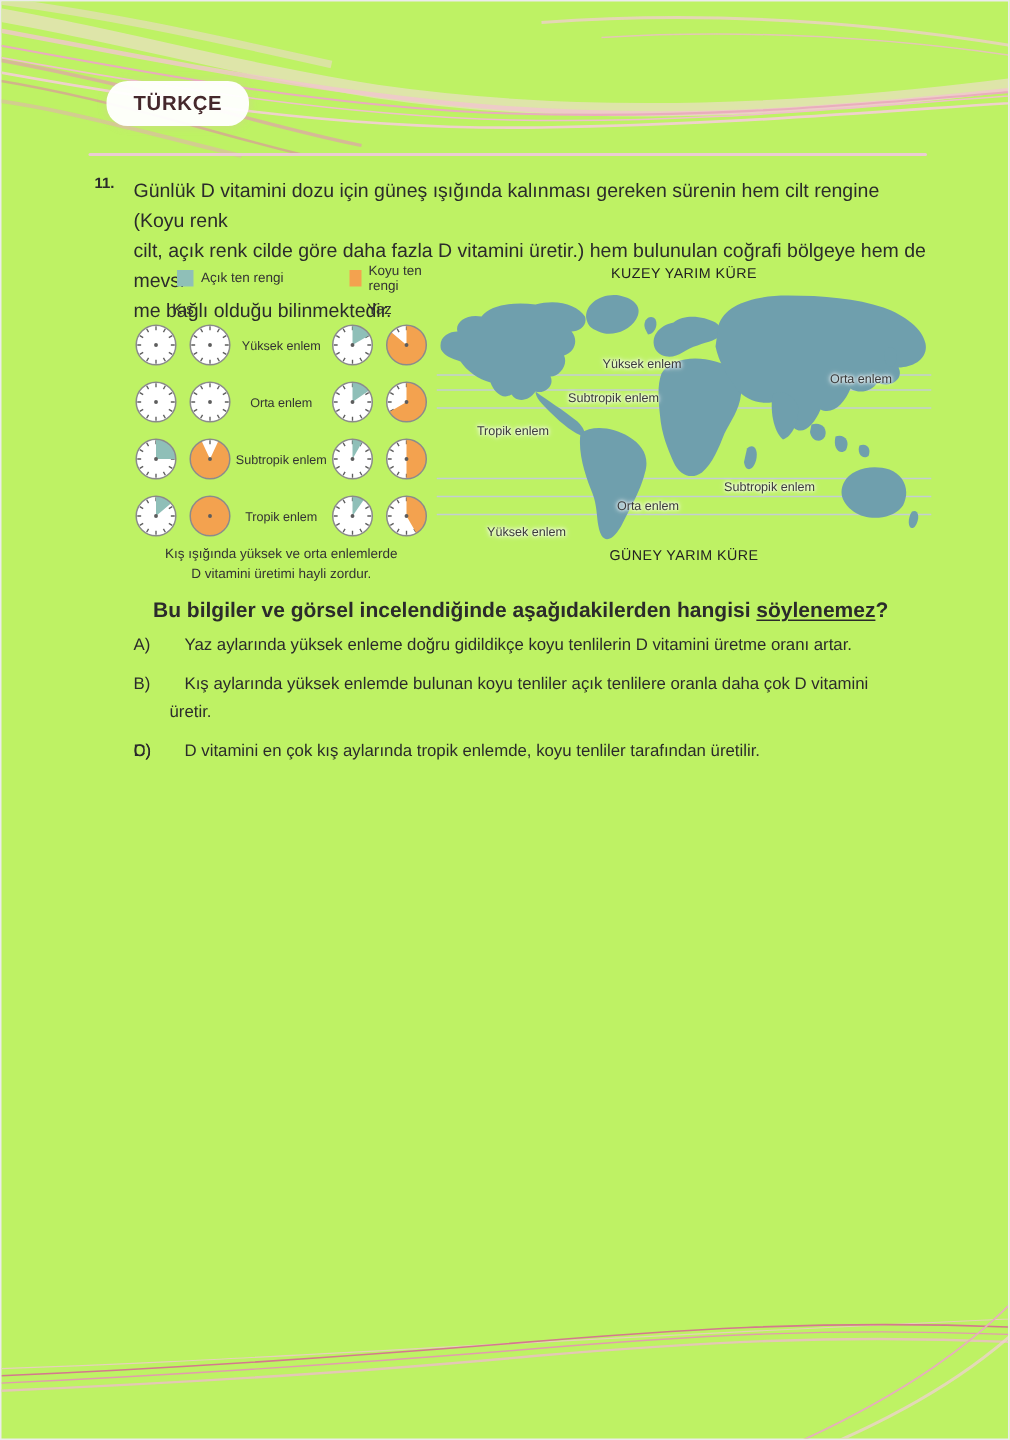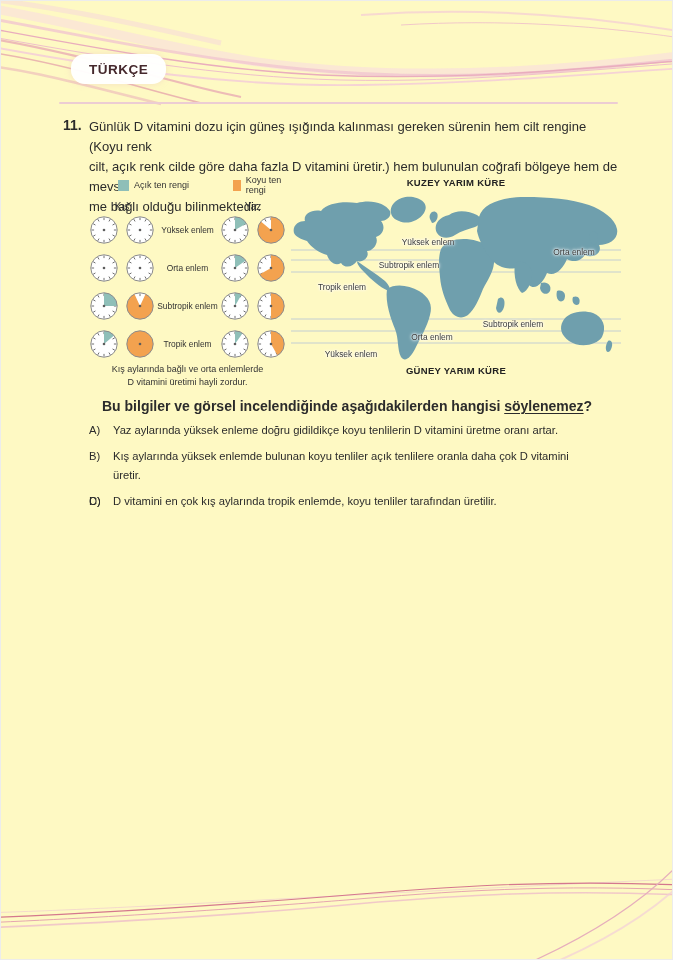--- a/index.html
+++ b/index.html
@@ -1,55 +1,55 @@
 <!DOCTYPE html>
 <html><head>
 <meta charset="utf-8">
 <style>
   html,body{margin:0;padding:0;background:#fff;}
-  .page{position:relative;width:673px;height:960px;background:#fef9c3;overflow:hidden;
+  .page{position:relative;width:673px;height:960px;background:#bef264;overflow:hidden;
         font-family:"Liberation Sans",sans-serif;color:#2b2b2b;border:1px solid #ececec;box-sizing:border-box;}
   svg{display:block;}
   
   .hdr{position:absolute;left:0;top:0;width:673px;height:112px;}
   .section-pill{position:absolute;left:70px;top:53px;background:rgba(255,255,255,.96);
         border-radius:14px;padding:6px 18px;box-shadow:0 0 6px rgba(230,180,195,.35);z-index:3;}
   .section-pill span{font-size:13.5px;font-weight:bold;letter-spacing:.5px;color:#45282c;}
   .hdr-divider{position:absolute;left:58px;top:101px;width:559px;height:2px;background:#eccdd3;border-radius:2px;}
   
   .q-block{position:absolute;left:62px;top:116px;width:556px;}
-  .q-num{position:absolute;left:0;top:0;font-size:14px;font-weight:bold;}
+  .q-num{position:absolute;left:0;top:0;font-size:10px;font-weight:bold;}
   .q-par{margin-left:26px;width:530px;font-size:13px;line-height:20px;white-space:pre-line;}
   
   .fig-left{position:absolute;left:88px;top:176px;width:197px;}
   .legend-item{position:absolute;top:2px;height:12px;display:flex;align-items:center;}
   .legend-item .sw{width:11px;height:11px;margin-right:5px;}
   .legend-item .lt{font-size:9px;color:#333;}
   .col-head{position:absolute;top:24px;font-size:10px;color:#333;transform:translateX(-50%);}
   .clock-grid{position:absolute;left:0;top:38px;width:197px;}
   .clock-row{display:flex;align-items:center;margin-bottom:8px;height:30px;}
   .clock-row svg{flex:0 0 auto;}
   .clock-row .gap{width:6px;flex:0 0 auto;}
   .clock-label{flex:1 1 auto;text-align:center;font-size:8.4px;color:#333;padding:0 2px;}
   .fig-caption{position:absolute;left:0;top:186px;width:197px;text-align:center;
         font-size:9px;line-height:12.5px;color:#333;white-space:pre-line;}
   
   .map-col{position:absolute;left:290px;top:176px;width:330px;}
-  .map-title{width:330px;text-align:center;font-size:9.5px;font-weight:bold;color:#222;letter-spacing:.3px;}
+  .map-title{width:330px;text-align:center;font-size:9.5px;font-weight:normal;color:#222;letter-spacing:.3px;}
   .map-box{position:relative;width:330px;height:172px;margin-top:3px;}
   .map-label{position:absolute;transform:translateX(-50%);font-size:8.4px;color:#3a3a3a;white-space:nowrap;
         text-shadow:0 0 2px #fff,0 0 3px #fff,0 0 4px #fff;}
   .map-title-south{margin-top:2px;}
   
   .stem{position:absolute;left:88px;top:397px;width:532px;font-size:14px;font-weight:bold;padding-left:13px;}
   .stem .ul{text-decoration:underline;text-underline-offset:2px;}
   .options{position:absolute;left:88px;top:420px;width:534px;}
   .opt{position:relative;padding-left:24px;margin-bottom:6px;font-size:11.2px;line-height:19.5px;}
   .opt .letter{position:absolute;left:0;top:0;}
-  .opt .opt-text{white-space:pre-line;}
+  .opt .opt-text{white-space:pre-line;margin-left:10px;}
   
   .ftr{position:absolute;left:0;top:865px;width:673px;height:95px;}
 </style>
 </head>
 <body>
 
 <div class="page">
 
   <div class="hdr">
     <svg width="673" height="112" viewBox="0 0 673 112">
@@ -388,21 +388,21 @@
             <line x1="4.17" y1="21.25" x2="6.43" y2="19.95" stroke="#5d5d5d" stroke-width="0.9"></line>
             <line x1="2.50" y1="15.00" x2="5.10" y2="15.00" stroke="#5d5d5d" stroke-width="0.9"></line>
             <line x1="4.17" y1="8.75" x2="6.43" y2="10.05" stroke="#5d5d5d" stroke-width="0.9"></line>
             <line x1="8.75" y1="4.17" x2="10.05" y2="6.43" stroke="#5d5d5d" stroke-width="0.9"></line>
             <path d="M15,15 L15.00,1.80 A13.2,13.2 0 0 1 21.60,26.43 Z" fill="#f3a24f"></path>
             <circle cx="15" cy="15" r="13.2" fill="none" stroke="#8b8b8b" stroke-width="1"></circle>
             <circle cx="15" cy="15" r="1.3" fill="#5d5d5d"></circle>
           </svg>
         </div>
       </div>
-    <div class="fig-caption">Kış aylarında bağlı ve orta enlemlerde
+    <div class="fig-caption">Kış ışığında yüksek ve orta enlemlerde
 D vitamini üretimi hayli zordur.</div>
   </div>
 
   <div class="map-col">
     <div class="map-title">KUZEY YARIM KÜRE</div>
     <div class="map-box">
       <svg width="330" height="172" viewBox="0 0 330 172">
         <g stroke="#c3ced2" stroke-width="1">
           <line x1="0" y1="59" x2="330" y2="59"></line>
             <line x1="0" y1="69" x2="330" y2="69"></line>

